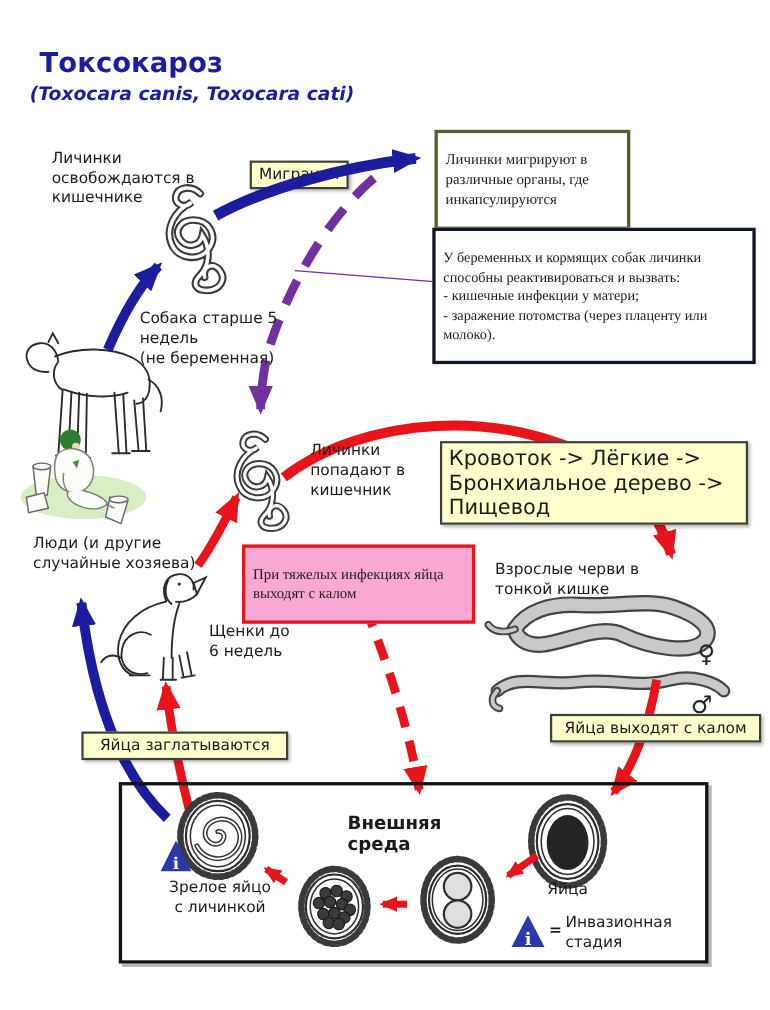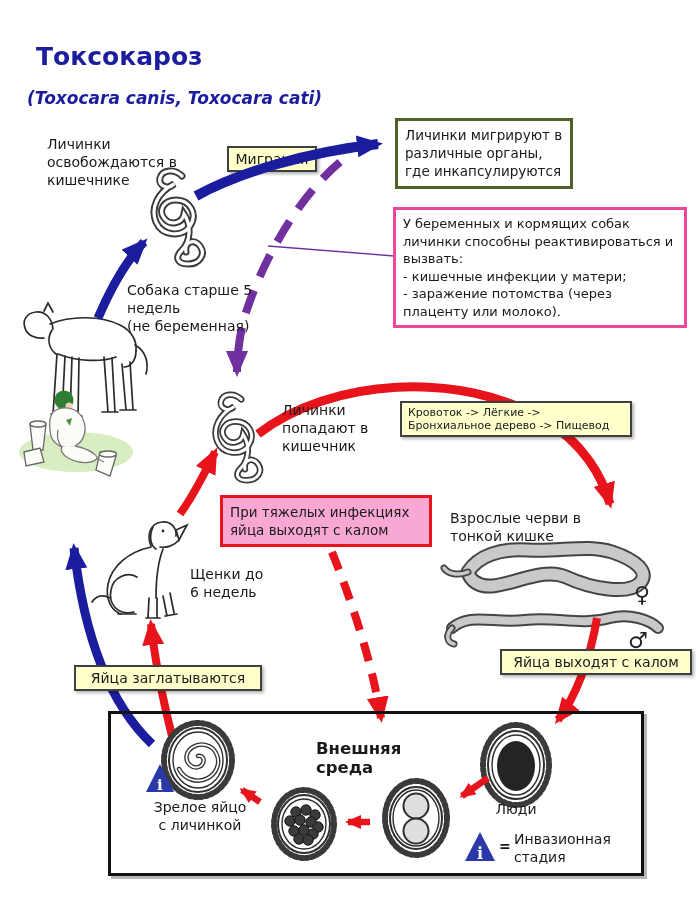--- a/index.html
+++ b/index.html
@@ -1,26 +1,26 @@
 <!DOCTYPE html>
 <html><head>
 <meta charset="utf-8">
 <style>
   html,body{margin:0;padding:0;background:#fff;}
   .canvas{position:relative;width:700px;height:918px;background:#fff;overflow:hidden;
           font-family:"DejaVu Sans","Liberation Sans",sans-serif;color:#1a1a1a;}
   svg.layer{position:absolute;left:0;top:0;pointer-events:none;}
   .lbl{position:absolute;font-size:14px;line-height:1.28;white-space:pre-line;}
   .title{position:absolute;left:36px;top:42px;font-size:25px;font-weight:bold;color:#1C1C9E;}
-  .subtitle{position:absolute;left:27px;top:76px;font-size:17px;font-style:italic;font-weight:bold;color:#1C1C9E;margin-top:12px;}
+  .subtitle{position:absolute;left:27px;top:76px;font-size:17px;font-style:italic;font-weight:bold;color:#1C1C9E;}
   .ybox{position:absolute;background:#FFFFCC;border:2px solid #3f3f3f;text-align:center;
         font-size:14px;padding:3px 6px;box-shadow:2px 2px 3px rgba(0,0,0,.3);box-sizing:border-box;}
-  .obox{position:absolute;background:#fff;box-sizing:border-box;padding:5px 7px;font-size:13.5px;line-height:1.35;white-space:pre-line;}
+  .obox{position:absolute;background:#fff;box-sizing:border-box;padding:15px 7px;font-size:13.5px;line-height:1.35;white-space:pre-line;font-family:Liberation Serif, serif;}
   .green{border:3px solid #4F6228;}
-  .purple{border:3px solid #ec4899;}
+  .purple{border:3px solid #0f172a;}
   .redb{border:3px solid #E8141C;}
   .envbox{position:absolute;left:108px;top:711px;width:536px;height:165px;border:3px solid #111;
           background:transparent;box-shadow:3px 3px 0 #b5b5b5;box-sizing:border-box;}
   .envtitle{position:absolute;left:316px;top:739px;width:130px;font-size:16.5px;font-weight:bold;text-align:left;}
   .center{text-align:center;}
 </style>
 </head>
 <body>
 
 <div class="canvas">
@@ -185,40 +185,41 @@
   <div class="obox green" style="left:395px;top:118px;width:178px;">Личинки мигрируют в различные органы, где инкапсулируются</div>
 
   <div class="obox purple" style="left:393px;top:207px;width:294px;font-size:13px;">У беременных и кормящих собак личинки способны реактивироваться и вызвать:
 - кишечные инфекции у матери;
 - заражение потомства (через плаценту или молоко).</div>
 
   <div class="lbl" style="left:127px;top:282px;width:130px;">Собака старше 5
 недель
 (не беременная)</div>
 
+  <div class="lbl" style="left:30px;top:486px;width:158px;">Люди (и другие случайные хозяева)</div>
 
   <div class="lbl" style="left:282px;top:402px;width:112px;">Личинки попадают в кишечник</div>
 
-  <div class="ybox" style="left:400px;top:401px;width:232px;text-align:left;font-size:11px;">Кровоток -&gt; Лёгкие -&gt; Бронхиальное дерево -&gt; Пищевод</div>
+  <div class="ybox" style="left:400px;top:401px;width:280px;text-align:left;font-size:19px;">Кровоток -&gt; Лёгкие -&gt; Бронхиальное дерево -&gt; Пищевод</div>
 
   <div class="obox redb" style="left:220px;top:495px;width:212px;background:#f9a8d4;">При тяжелых инфекциях яйца выходят с калом</div>
 
   <div class="lbl" style="left:190px;top:566px;width:85px;">Щенки до 6 недель</div>
 
   <div class="lbl" style="left:450px;top:510px;width:148px;">Взрослые черви в тонкой кишке</div>
 
   <div class="ybox" style="left:500px;top:649px;width:192px;">Яйца выходят с калом</div>
 
   <div class="ybox" style="left:74px;top:665px;width:188px;">Яйца заглатываются</div>
 
   <div class="envbox"></div>
   <div class="envtitle">Внешняя среда</div>
 
   <div class="lbl center" style="left:150px;top:799px;width:100px;">Зрелое яйцо с личинкой</div>
-  <div class="lbl center" style="left:486px;top:801px;width:60px;">Люди</div>
+  <div class="lbl center" style="left:486px;top:801px;width:60px;">Яйца</div>
 
   <div class="lbl" style="left:499px;top:838px;font-weight:bold;">=</div>
   <div class="lbl" style="left:514px;top:831px;width:110px;">Инвазионная стадия</div>
 
   <svg class="layer" width="700" height="918" viewBox="0 0 700 918">
     <defs>
       <marker id="ab2" markerUnits="userSpaceOnUse" markerWidth="34" markerHeight="30" refX="21" refY="11" orient="auto">
         <polygon points="0,0 26,11 0,22" fill="#1C1C9E"></polygon>
       </marker>
     </defs>

